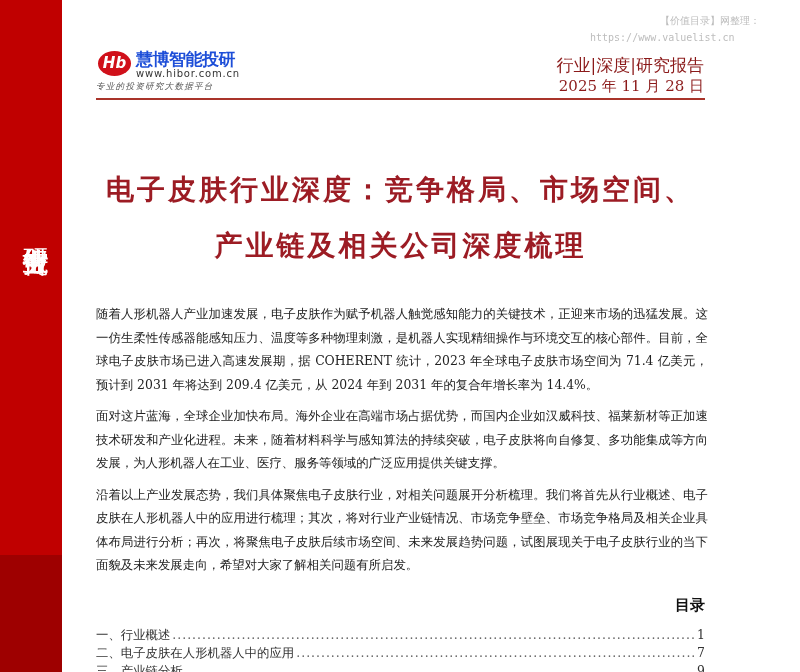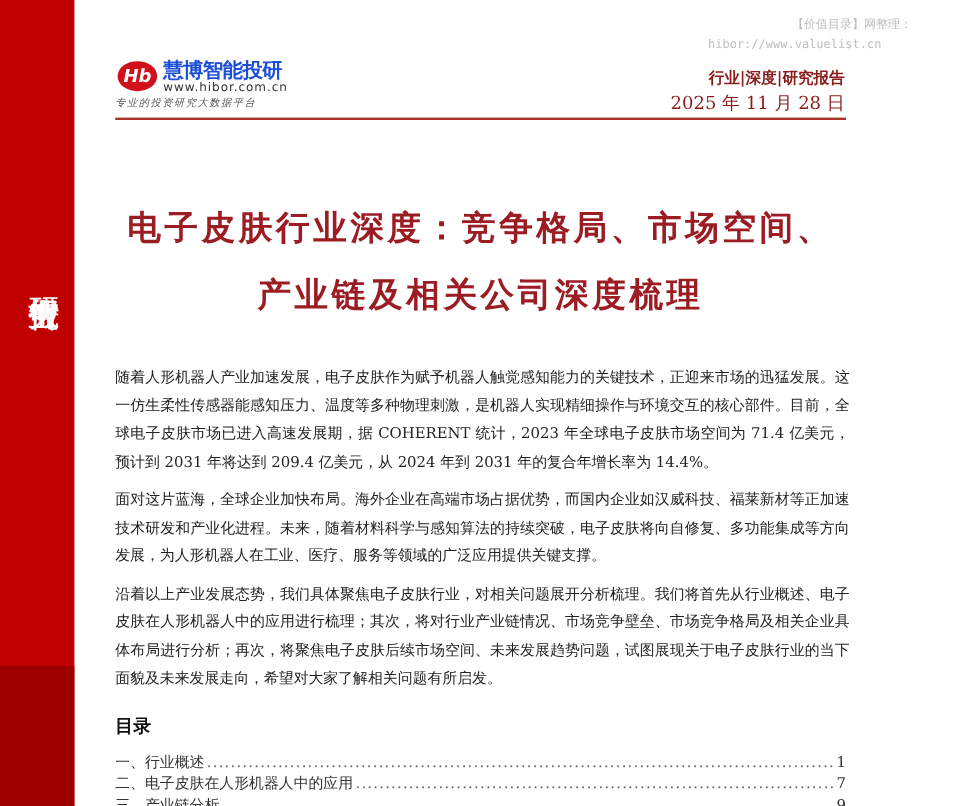--- a/index.html
+++ b/index.html
@@ -46,62 +46,62 @@
       position: absolute; left: 0px; top: 36px; color: #555;
       font: italic 8.5px/11px "DejaVu Serif", serif; letter-spacing: 1.3px;
     }
 
     .header-rule {
       position: absolute; left: 96px; top: 98px; width: 609px; height: 2px;
       background: #a9342a;
     }
     .report-type {
       position: absolute; right: 96px; top: 57px; color: #8b1a1a;
-      font-size: 13px; line-height: 17px; text-align: right; font-weight: bold;
+      font-size: 17px; line-height: 17px; text-align: right; font-weight: normal;
     }
     .report-date {
       position: absolute; right: 96px; top: 76px; color: #8b1a1a;
       font-size: 15px; line-height: 20px; font-weight: normal; text-align: right;
     }
 
     .title {
       position: absolute; left: 96px; top: 162px; width: 609px;
       color: #9c1c24; font-family: "DejaVu Sans", sans-serif; font-weight: bold;
       font-size: 28px; line-height: 56px; text-align: center; letter-spacing: 3px;
     }
 
     .body-text {
       position: absolute; left: 96px; top: 302px; width: 612px;
       font-size: 12.4px; line-height: 23.5px; color: #222;
       text-align: justify;
     }
     .body-text p { text-indent: 0; margin-bottom: 8px; }
 
     .toc-title {
-      position: absolute; left: 96px; top: 596px; width: 609px; text-align: left;
+      position: absolute; left: 96px; top: 596px; width: 609px; text-align: right;
       font-family: "DejaVu Sans", sans-serif; font-weight: bold; font-size: 15px; color: #111;
     }
     .toc { position: absolute; left: 96px; top: 626px; width: 609px; font-size: 12.4px; line-height: 18px; color: #333; }
     .toc-row { display: flex; align-items: flex-start; height: 18px; }
     .toc-label { white-space: nowrap; }
     .toc-dots { flex: 1; overflow: hidden; white-space: nowrap; color: #666; margin: 0 2px; }
     .toc-dots::after { content: "................................................................................................................................................"; letter-spacing: 1px; }
     .toc-page { white-space: nowrap; }
   </style>
 </head>
 <body>
 
 <div class="sidebar">
   <div class="sidebar-bottom"></div>
   <div class="sidebar-label">行业研究报告</div>
 </div>
 
 <div class="watermark">
   <div class="wm-line1">【价值目录】网整理：</div>
-  <div class="wm-line2">hibor://www.valuelist.cn</div>
+  <div class="wm-line2">https://www.valuelist.cn</div>
 </div>
 
 <div class="logo">
   <div class="logo-mark">Hb</div>
   <div class="logo-cn">慧博智能投研</div>
   <div class="logo-url">www.hibor.com.cn</div>
   <div class="logo-slogan">专业的投资研究大数据平台</div>
 </div>
 
 <div class="report-type">行业|深度|研究报告</div>

